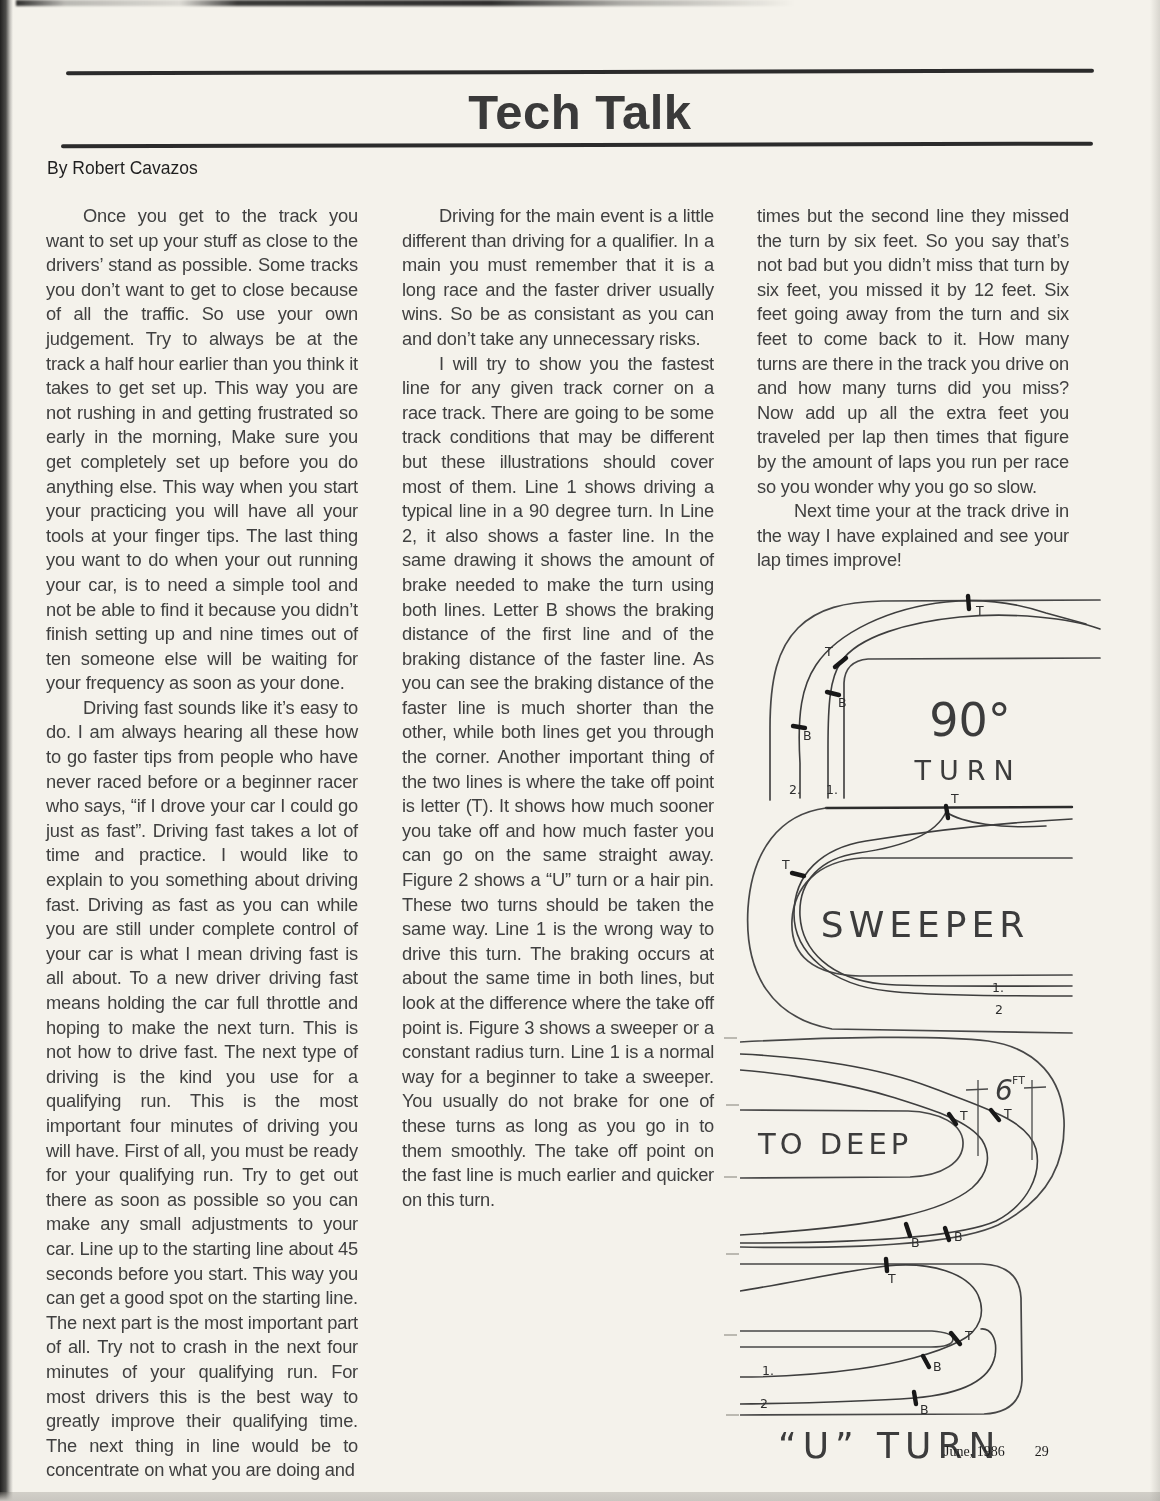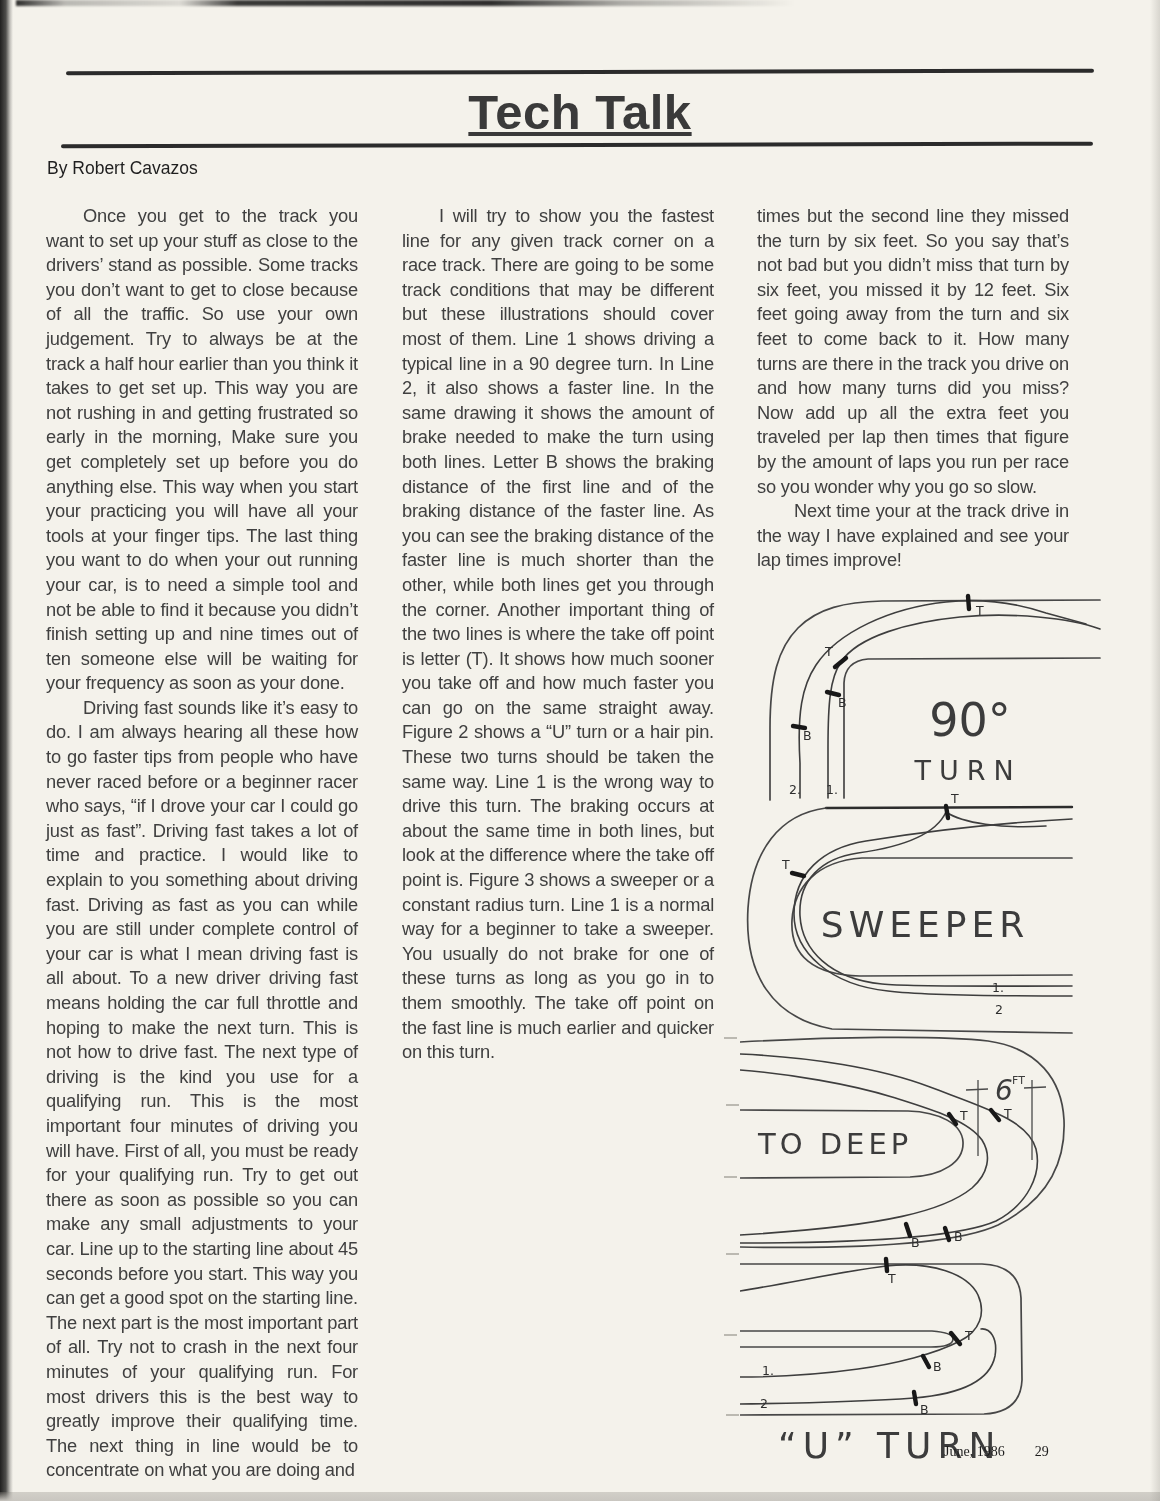--- a/index.html
+++ b/index.html
@@ -25,21 +25,21 @@
   }
   .edge-right {
     position:absolute; right:0; top:0; width:10px; height:100%; z-index:5;
     background:linear-gradient(to left, rgba(150,147,140,.30), rgba(150,147,140,0));
   }
   .rule { position:absolute; height:4px; background:#2b2b2b; border-radius:2px; }
   #rule-top { left:66px; top:70px;  width:1028px; transform:rotate(-0.15deg); }
   #rule-bottom { left:61px; top:143px; width:1032px; transform:rotate(-0.15deg); }
   .title {
     position:absolute; left:66px; top:86px; width:1028px; text-align:center;
-    font-size:49px; line-height:52px; font-weight:bold; color:#3a3a3a; letter-spacing:0.5px;text-decoration:underline;
+    font-size:49px; line-height:52px; font-weight:bold; color:#3a3a3a; letter-spacing:0.5px;
   }
   .byline { position:absolute; left:47px; top:158px; font-size:17.5px; color:#1f1f1f; }
   .col {
     position:absolute; top:204px; width:312px;
     text-align:justify; font-size:18.3px; line-height:24.6px;
     color:#404040; letter-spacing:-0.2px;
   }
   .col p { margin:0; }
   .col p.ind { text-indent:37px; }
   #col1 { left:46px; } #col2 { left:402px; } #col3 { left:757px; }
@@ -71,20 +71,21 @@
   <div class="title">Tech Talk</div>
   <div class="rule" id="rule-bottom"></div>
   <div class="byline">By Robert Cavazos</div>
 
   <div class="col" id="col1">
     <p class="ind">Once you get to the track you want to set up your stuff as close to the drivers’ stand as possible. Some tracks you don’t want to get to close because of all the traffic. So use your own judgement. Try to always be at the track a half hour earlier than you think it takes to get set up. This way you are not rushing in and getting frustrated so early in the morning, Make sure you get completely set up before you do anything else. This way when you start your practicing you will have all your tools at your finger tips. The last thing you want to do when your out running your car, is to need a simple tool and not be able to find it because you didn’t finish setting up and nine times out of ten someone else will be waiting for your frequency as soon as your done.</p>
     <p class="ind">Driving fast sounds like it’s easy to do. I am always hearing all these how to go faster tips from people who have never raced before or a beginner racer who says, “if I drove your car I could go just as fast”. Driving fast takes a lot of time and practice. I would like to explain to you something about driving fast. Driving as fast as you can while you are still under complete control of your car is what I mean driving fast is all about. To a new driver driving fast means holding the car full throttle and hoping to make the next turn. This is not how to drive fast. The next type of driving is the kind you use for a qualifying run. This is the most important four minutes of driving you will have. First of all, you must be ready for your qualifying run. Try to get out there as soon as possible so you can make any small adjustments to your car. Line up to the starting line about 45 seconds before you start. This way you can get a good spot on the starting line. The next part is the most important part of all. Try not to crash in the next four minutes of your qualifying run. For most drivers this is the best way to greatly improve their qualifying time. The next thing in line would be to concentrate on what you are doing and</p>
   </div>
 
   <div class="col" id="col2">
+    <p class="ind">Driving for the main event is a little different than driving for a qualifier. In a main you must remember that it is a long race and the faster driver usually wins. So be as consistant as you can and don’t take any unnecessary risks.</p>
     <p class="ind">I will try to show you the fastest line for any given track corner on a race track. There are going to be some track conditions that may be different but these illustrations should cover most of them. Line 1 shows driving a typical line in a 90 degree turn. In Line 2, it also shows a faster line. In the same drawing it shows the amount of brake needed to make the turn using both lines. Letter B shows the braking distance of the first line and of the braking distance of the faster line. As you can see the braking distance of the faster line is much shorter than the other, while both lines get you through the corner. Another important thing of the two lines is where the take off point is letter (T). It shows how much sooner you take off and how much faster you can go on the same straight away. Figure 2 shows a “U” turn or a hair pin. These two turns should be taken the same way. Line 1 is the wrong way to drive this turn. The braking occurs at about the same time in both lines, but look at the difference where the take off point is. Figure 3 shows a sweeper or a constant radius turn. Line 1 is a normal way for a beginner to take a sweeper. You usually do not brake for one of these turns as long as you go in to them smoothly. The take off point on the fast line is much earlier and quicker on this turn.</p>
   </div>
 
   <div class="col" id="col3">
     <p>times but the second line they missed the turn by six feet. So you say that’s not bad but you didn’t miss that turn by six feet, you missed it by 12 feet. Six feet going away from the turn and six feet to come back to it. How many turns are there in the track you drive on and how many turns did you miss? Now add up all the extra feet you traveled per lap then times that figure by the amount of laps you run per race so you wonder why you go so slow.</p>
     <p class="ind">Next time your at the track drive in the way I have explained and see your lap times improve!</p>
   </div>
 
   <div class="gmark" style="left:724px; top:1037px;"></div>
   <div class="gmark" style="left:726px; top:1104px;"></div>

